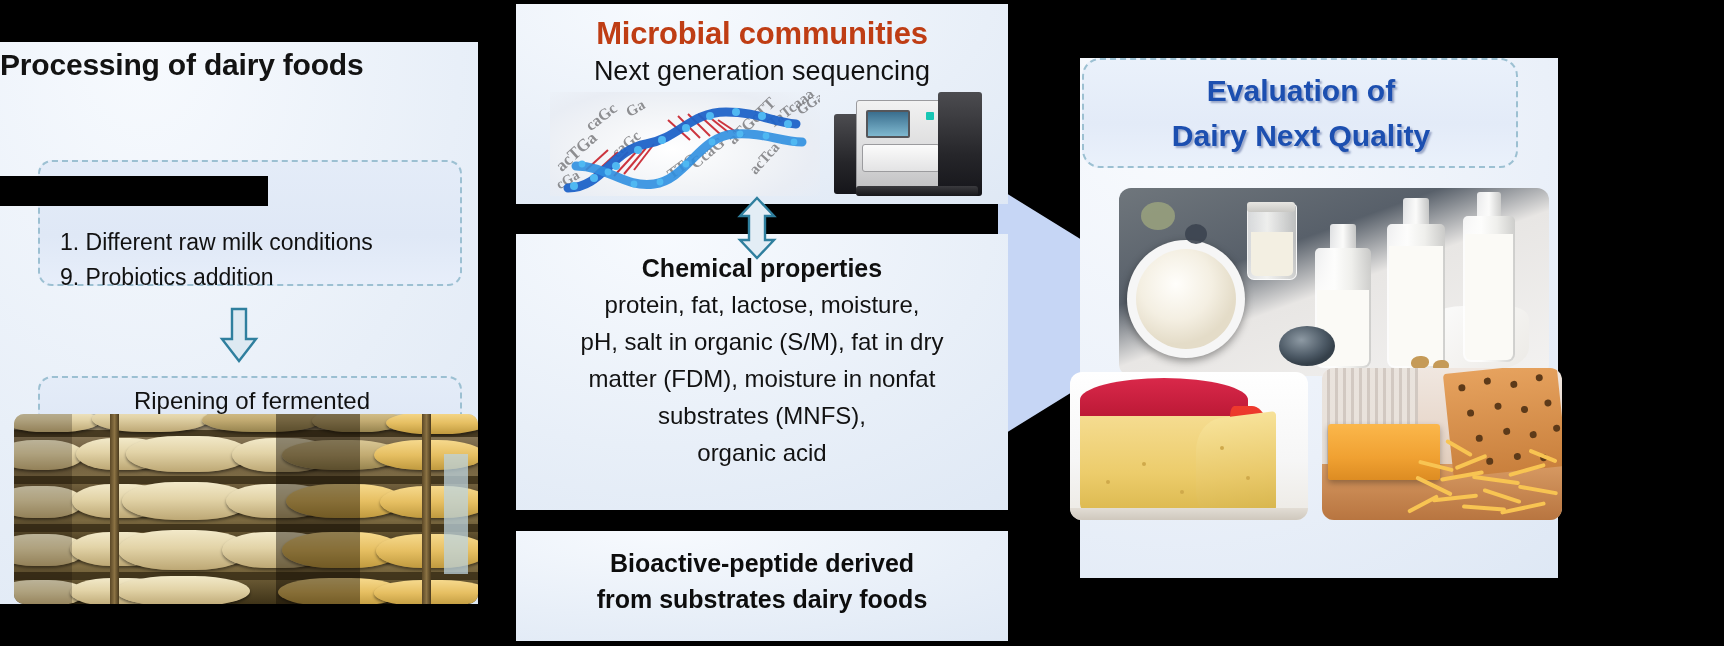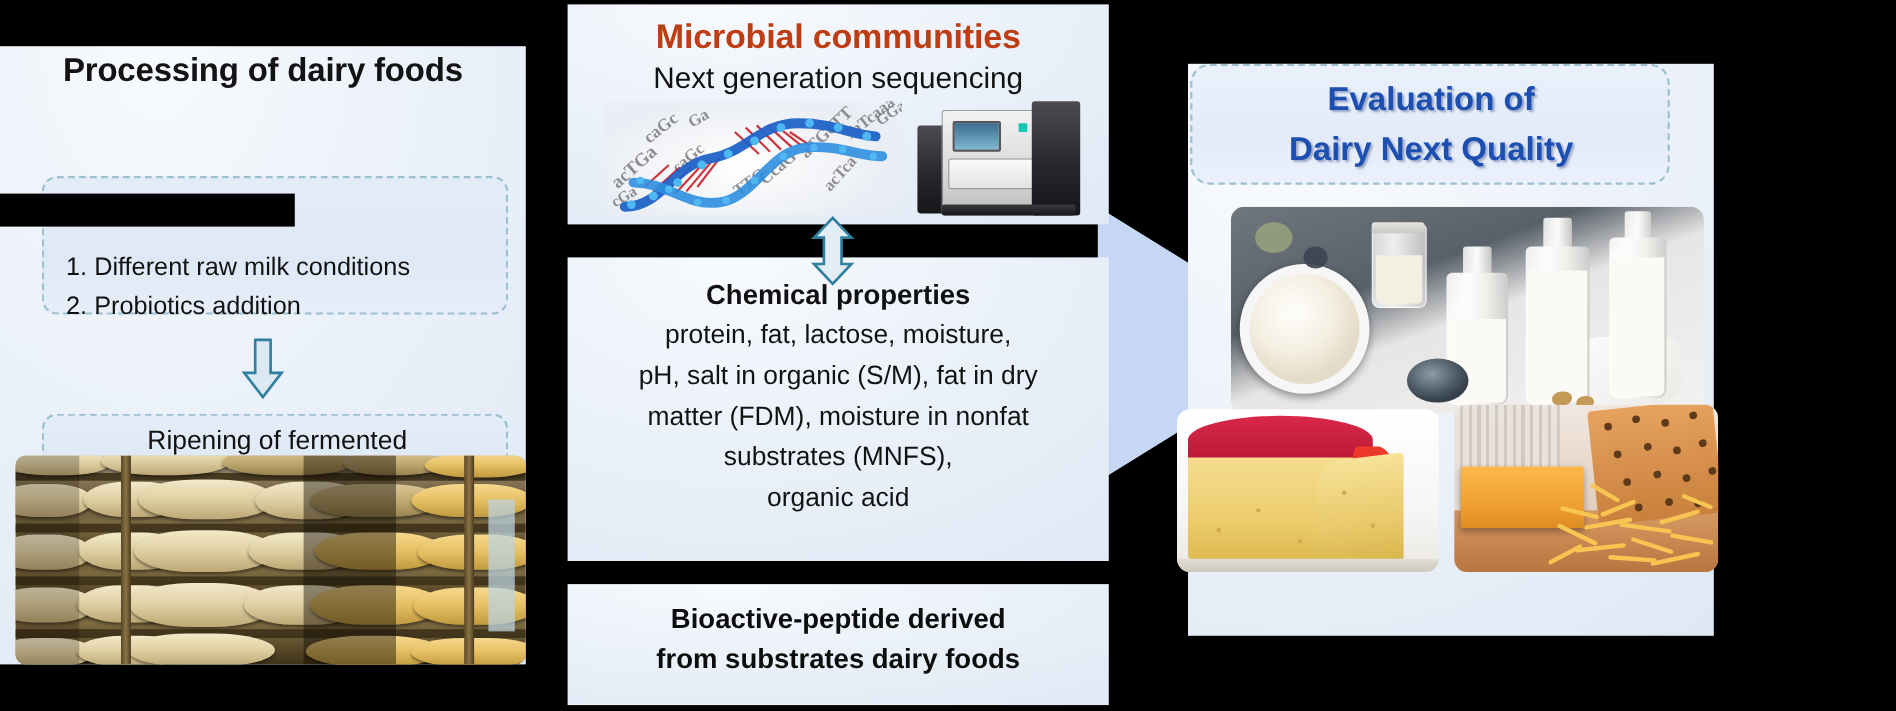--- a/index.html
+++ b/index.html
@@ -21,21 +21,21 @@
     position:absolute;
     border:2px dashed #9cc0d2;
     border-radius:14px;
     background:linear-gradient(180deg,#e4ecf8 0%,#dfe8f6 60%,#e7eefa 100%);
     box-sizing:border-box;
   }
 
   
   #left-panel{left:0;top:42px;width:478px;height:562px;}
   #left-title{
-    position:absolute;left:0;top:6px;width:478px;text-align:center;
+    position:absolute;left:0;top:6px;width:478px;text-align:left;
     font-size:30px;font-weight:bold;color:#131313;letter-spacing:-0.2px;
   }
   #left-box-1{left:38px;top:118px;width:424px;height:126px;}
   #left-list{
     position:absolute;left:20px;top:27px;width:390px;
     font-size:23px;line-height:35px;color:#111;margin-top:36px;
   }
   #left-box-2{left:38px;top:334px;width:424px;height:80px;}
   #left-box-2-label{
     position:absolute;left:10px;top:6px;width:404px;text-align:center;
@@ -184,21 +184,21 @@
   <svg id="big-arrow" viewBox="0 0 672 250" preserveAspectRatio="none">
     <polygon points="0,88 470,88 470,0 672,125 470,250 470,162 0,162" fill="#c6d6f5"></polygon>
   </svg>
 
   <div class="panel" id="left-panel">
     <div id="left-title">Processing of dairy foods</div>
 
     <div class="dashbox" id="left-box-1">
       <div id="left-list">
         <div>1. Different raw milk conditions</div>
-        <div>2. Probiotics addition</div>
+        <div>9. Probiotics addition</div>
       </div>
     </div>
 
     <svg class="v-arrow" id="left-arrow" viewBox="0 0 40 56">
       <polygon points="13,2 27,2 27,32 37,32 20,54 3,32 13,32" fill="#dde9f2" stroke="#2f7f9e" stroke-width="2.4"></polygon>
     </svg>
 
     <div class="dashbox" id="left-box-2">
       <div id="left-box-2-label">
         <div>Ripening of fermented</div>

